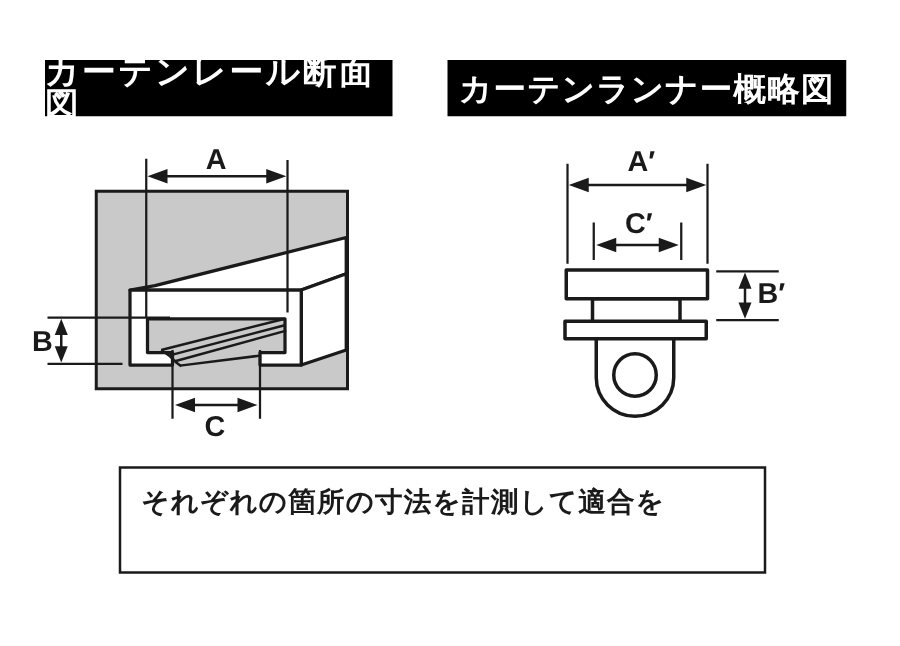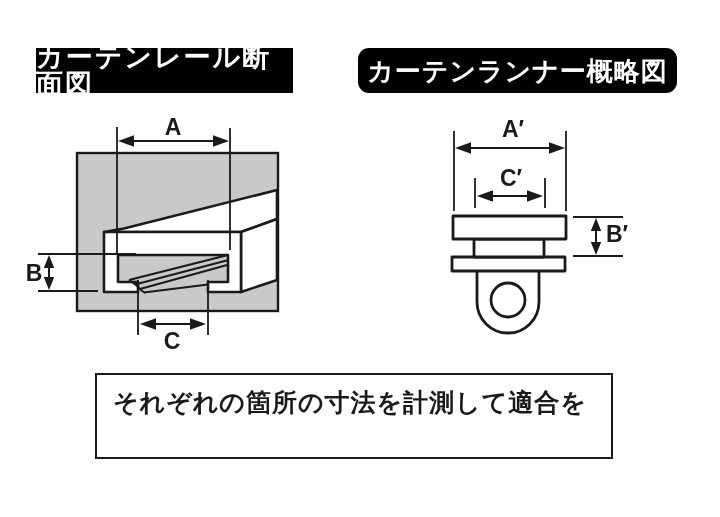--- a/index.html
+++ b/index.html
@@ -9,38 +9,38 @@
   html,body{margin:0;padding:0;background:var(--page-bg);}
   body{font-family:"Liberation Sans", sans-serif;}
   .canvas{position:relative;width:720px;height:517px;background:var(--page-bg);overflow:hidden;}
 
   .header-bar{
     position:absolute;top:48px;height:45px;background:var(--header-bg);
     color:var(--header-text);display:flex;align-items:center;justify-content:center;
     font-size:27px;font-weight:700;letter-spacing:2px;line-height:1;
     font-family:"Liberation Sans", sans-serif;
   }
-  .header-left{left:36px;width:257px;}
-  .header-right{left:358px;width:319px;font-size:26px;letter-spacing:1px;border-radius:11px;}
+  .header-left{left:36px;width:278px;}
+  .header-right{left:358px;width:319px;font-size:26px;letter-spacing:1px;}
 
   svg{position:absolute;left:0;top:0;}
   .outline{fill:#ffffff;stroke:var(--line);stroke-width:2.6;stroke-linejoin:round;}
   .panel{fill:var(--panel-gray);stroke:var(--line);stroke-width:2.4;}
   .thick{stroke:var(--line);stroke-width:2.8;fill:#ffffff;stroke-linejoin:round;}
   .thin{stroke:var(--line);stroke-width:2;fill:none;}
   .ext{stroke:var(--line);stroke-width:1.8;fill:none;}
   .dimline{stroke:var(--line);stroke-width:2;fill:none;}
   .head{fill:var(--line);stroke:none;}
   .dimtext{fill:var(--line);font-size:23px;font-weight:700;font-family:"Liberation Sans", sans-serif;}
 
   .note-box{
     position:absolute;left:95px;top:373px;width:518px;height:86px;
     box-sizing:border-box;border:2.5px solid var(--line);background:#ffffff;
     padding:8px 0 0 16px;
-    font-size:25px;font-weight:700;letter-spacing:1px;line-height:38px;color:var(--line);
+    font-size:22px;font-weight:700;letter-spacing:1px;line-height:38px;color:var(--line);
     font-family:"Liberation Sans", sans-serif;
   }
 </style>
 </head>
 <body>
 
 <div class="canvas">
 
   <div class="header-bar header-left">
     <span>カーテンレール断面図</span>

